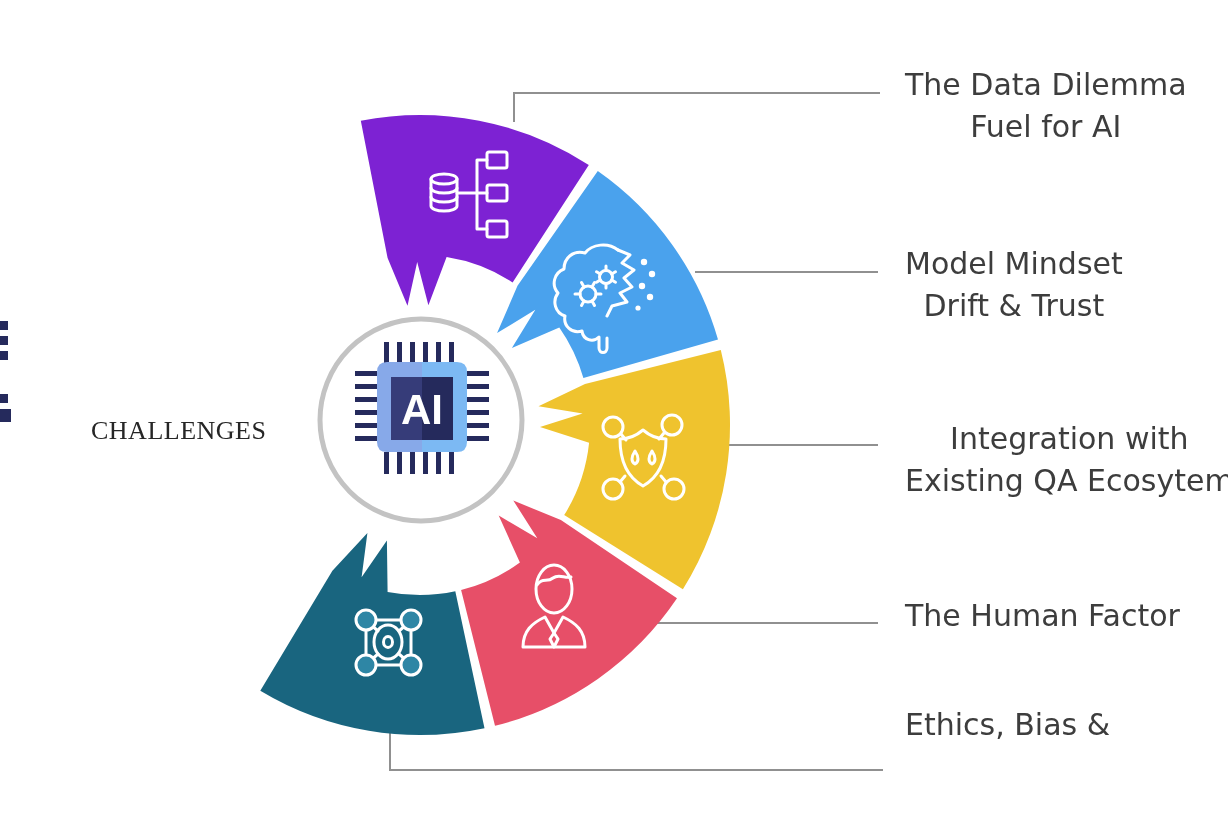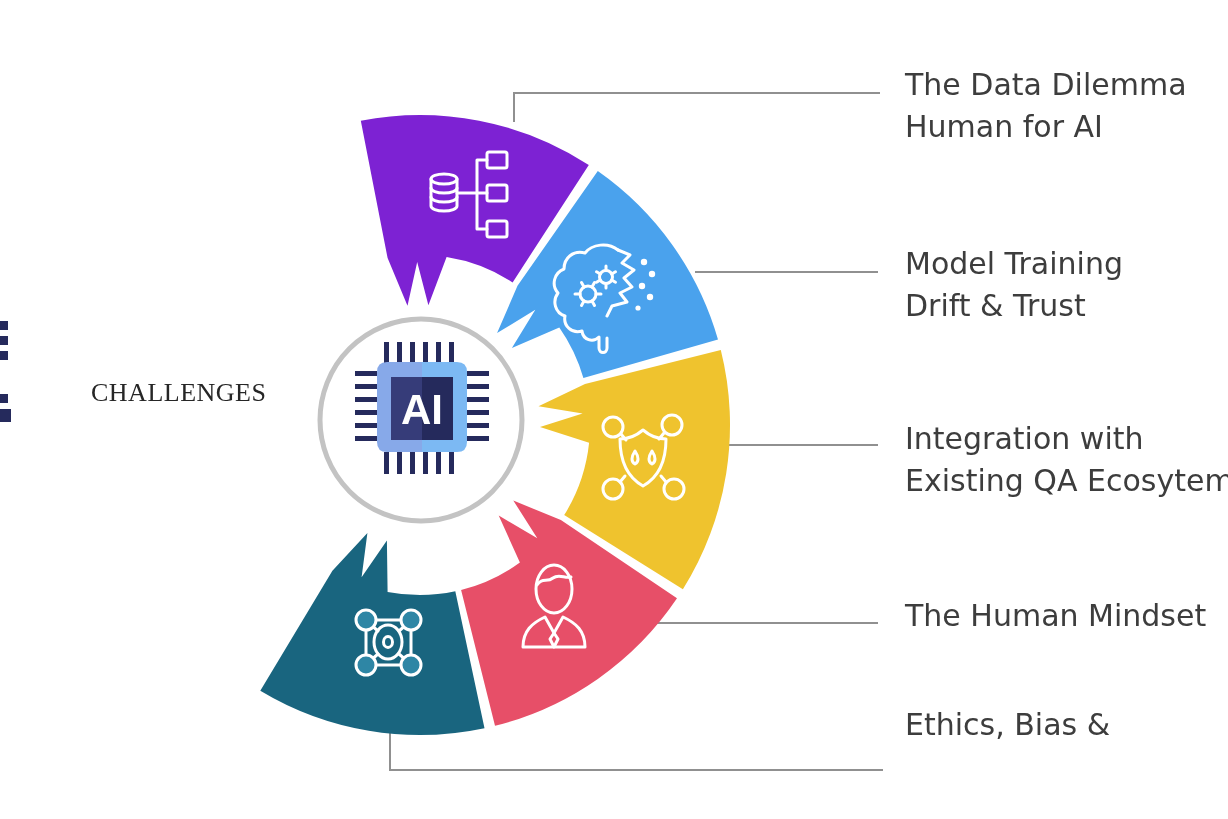--- a/index.html
+++ b/index.html
@@ -1,21 +1,21 @@
 <!DOCTYPE html>
 <html><head>
 <meta charset="utf-8">
 <style>
   html,body{margin:0;padding:0;background:#ffffff;}
   .stage{position:relative;width:1228px;height:819px;background:#ffffff;overflow:hidden;
          font-family:"DejaVu Sans",sans-serif;}
   svg{position:absolute;left:0;top:0;}
   .label{position:absolute;left:905px;font-size:30px;line-height:42px;color:#3d3d3d;
-         font-family:"DejaVu Sans",sans-serif;white-space:nowrap;}
-  .title{position:absolute;left:91px;top:378px;font-family:"Liberation Serif","DejaVu Serif",serif;
+         font-family:"DejaVu Sans",sans-serif;white-space:nowrap;text-align:center;}
+  .title{position:absolute;left:91px;top:416px;font-family:"Liberation Serif","DejaVu Serif",serif;
          font-size:26px;letter-spacing:0.5px;color:#262626;}
 </style>
 </head>
 <body>
 
 <div class="stage">
 
   <svg width="1228" height="819" viewBox="0 0 1228 819">
 
     <g fill="none" stroke-width="2">
@@ -136,29 +136,29 @@
       <rect x="0" y="351" width="8" height="9"></rect>
       <rect x="0" y="394" width="8" height="9"></rect>
       <rect x="0" y="409" width="11" height="13"></rect>
     </g>
   </svg>
 
   <div class="title">CHALLENGES</div>
 
   <div class="label" style="top:64px">
     <div>The Data Dilemma</div>
-    <div>Human for AI</div>
+    <div>Fuel for AI</div>
   </div>
   <div class="label" style="top:243px">
-    <div>Model Training</div>
+    <div>Model Mindset</div>
     <div>Drift &amp; Trust</div>
   </div>
   <div class="label" style="top:418px">
     <div>Integration with</div>
     <div>Existing QA Ecosytem</div>
   </div>
   <div class="label" style="top:595px">
-    <div>The Human Mindset</div>
+    <div>The Human Factor</div>
   </div>
   <div class="label" style="top:704px">
     <div>Ethics, Bias &amp;</div>
   </div>
 </div>
 
 </body></html>

